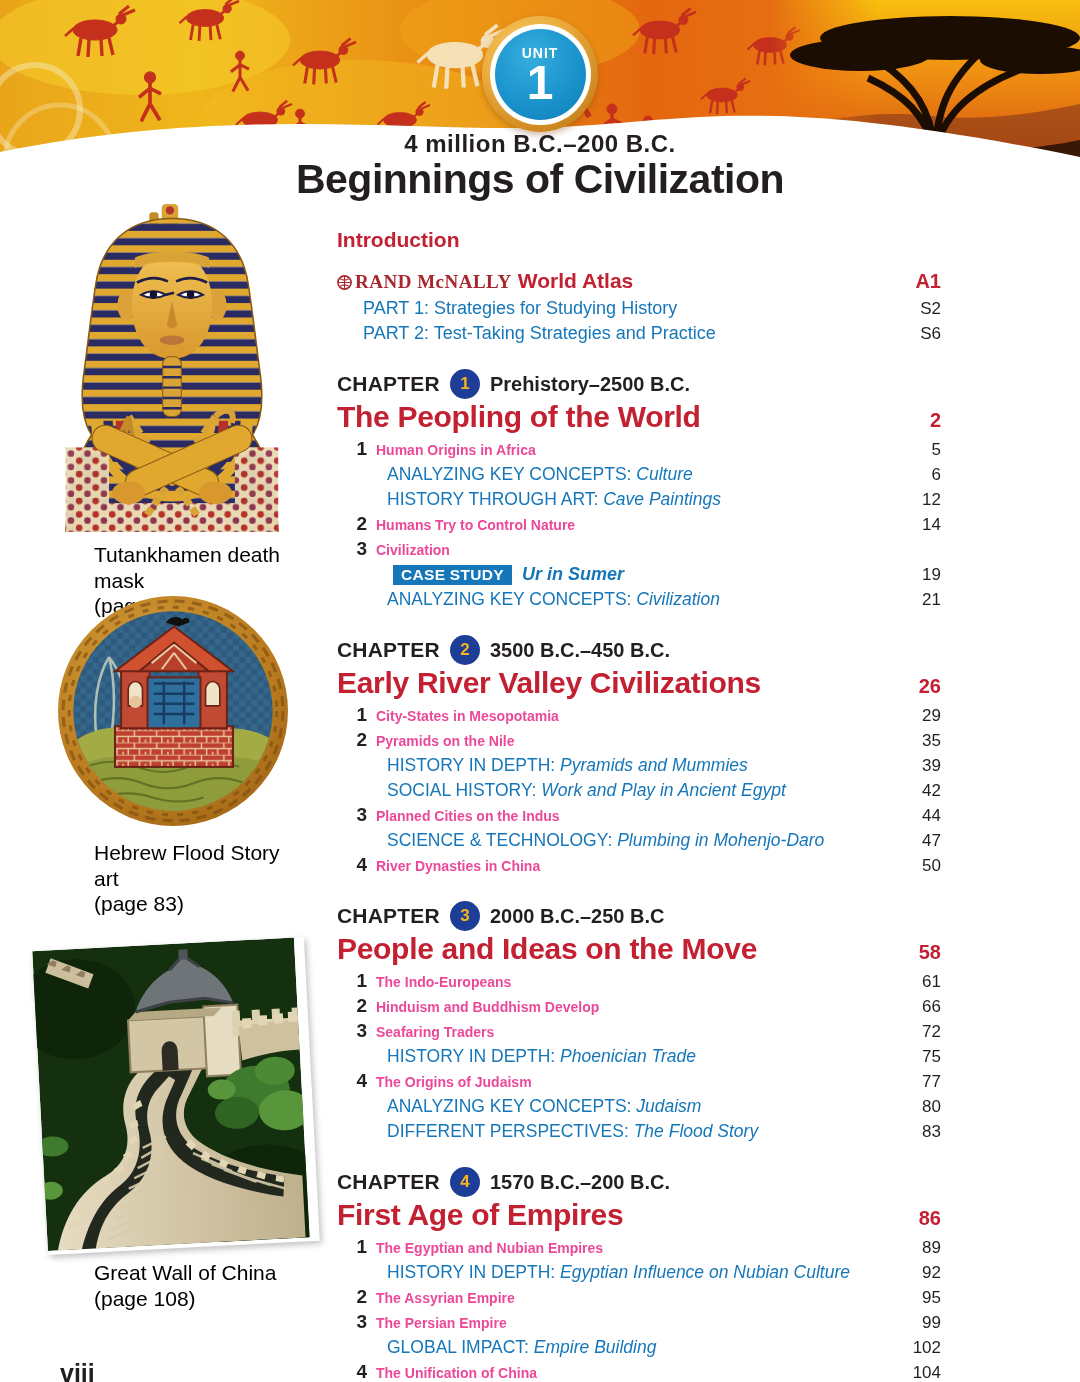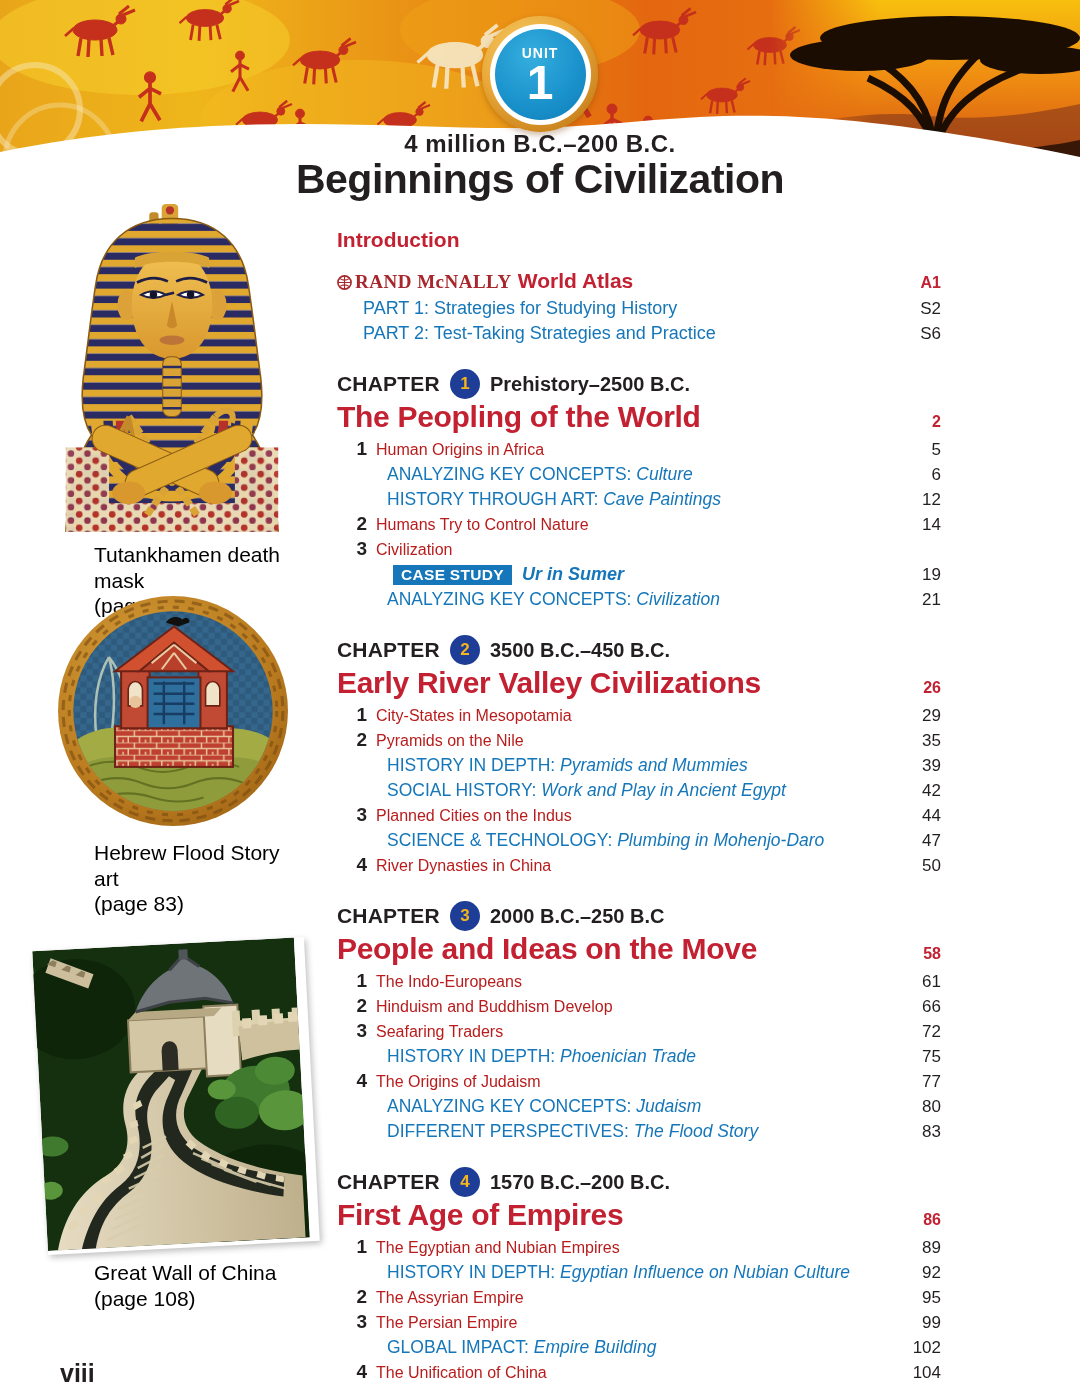--- a/index.html
+++ b/index.html
@@ -44,21 +44,21 @@
   .fig-plate .cap{margin:6px 0 0 38px;}
   .fig-wall{left:40px;top:944px;width:272px;}
   .fig-wall .photo{transform:rotate(-3deg);box-shadow:2px 3px 6px rgba(0,0,0,.25);background:#fff;padding:0;}
   .fig-wall .cap{margin:12px 0 0 54px;}
   .folio{position:absolute;left:60px;top:1359px;font-size:25px;font-weight:bold;color:#231f20;}
   
   .toc{position:absolute;left:337px;top:228px;width:604px;}
   .row{display:flex;align-items:baseline;}
   .row .grow{flex:1;}
   .pg{margin-left:10px;white-space:nowrap;}
-  .pg-red{color:#c32032;font-weight:bold;font-size:16px;}
+  .pg-red{color:#c32032;font-weight:bold;font-size:20px;}
   .pg-black{color:#231f20;font-size:17px;}
   .intro-heading{font-size:21px;font-weight:bold;color:#c32032;margin-bottom:17px;}
   .atlas-row{margin-bottom:3px;}
   .atlas-brand{font-family:"Liberation Serif", serif;font-weight:bold;font-size:19px;color:#a8272d;letter-spacing:.5px;}
   .atlas-globe{display:inline-block;vertical-align:-2px;margin-right:3px;}
   .atlas-title{font-size:21px;font-weight:bold;color:#c32032;margin-left:6px;}
   .red-entry{font-size:21px;font-weight:bold;color:#c32032;margin-bottom:4px;}
   .part-row{margin-bottom:2px;}
   .part-text{font-size:18px;color:#1577b9;margin-left:26px;line-height:23px;}
   .chapter-head{display:flex;align-items:center;margin-top:24px;margin-bottom:2px;}
@@ -66,21 +66,21 @@
   .chapter-circle{
     width:30px;height:30px;border-radius:50%;background:#1d3d96;color:#f5b51c;
     display:inline-flex;align-items:center;justify-content:center;
     font-size:17px;font-weight:bold;margin:0 10px;
   }
   .chapter-dates{font-size:20px;font-weight:bold;color:#231f20;}
   .chapter-title-row{margin-bottom:5px;}
   .chapter-title{font-size:30px;font-weight:bold;color:#c32032;letter-spacing:-.3px;line-height:32px;}
   .sec-row{margin-bottom:2px;line-height:22px;}
   .sec-num{display:inline-block;width:30px;text-align:right;font-size:19px;font-weight:bold;color:#231f20;margin-right:9px;flex:none;}
-  .sec-title{font-size:16px;font-weight:normal;color:#b91c1c;}
+  .sec-title{font-size:14px;font-weight:bold;color:#ec4899;}
   .feat-row{margin-bottom:2px;line-height:22px;}
   .feat-indent{margin-left:50px;}
   .feat-label{font-size:17.5px;color:#1577b9;}
   .feat-title{font-size:17.5px;color:#1577b9;font-style:italic;text-align:center;}
   .case-box{
     background:#1577b9;color:#ffffff;font-size:15.5px;font-weight:bold;
     padding:1px 8px 2px 8px;margin-right:10px;letter-spacing:.3px;
   }
   .case-title{font-size:18px;font-weight:bold;font-style:italic;color:#1577b9;}
 </style>

